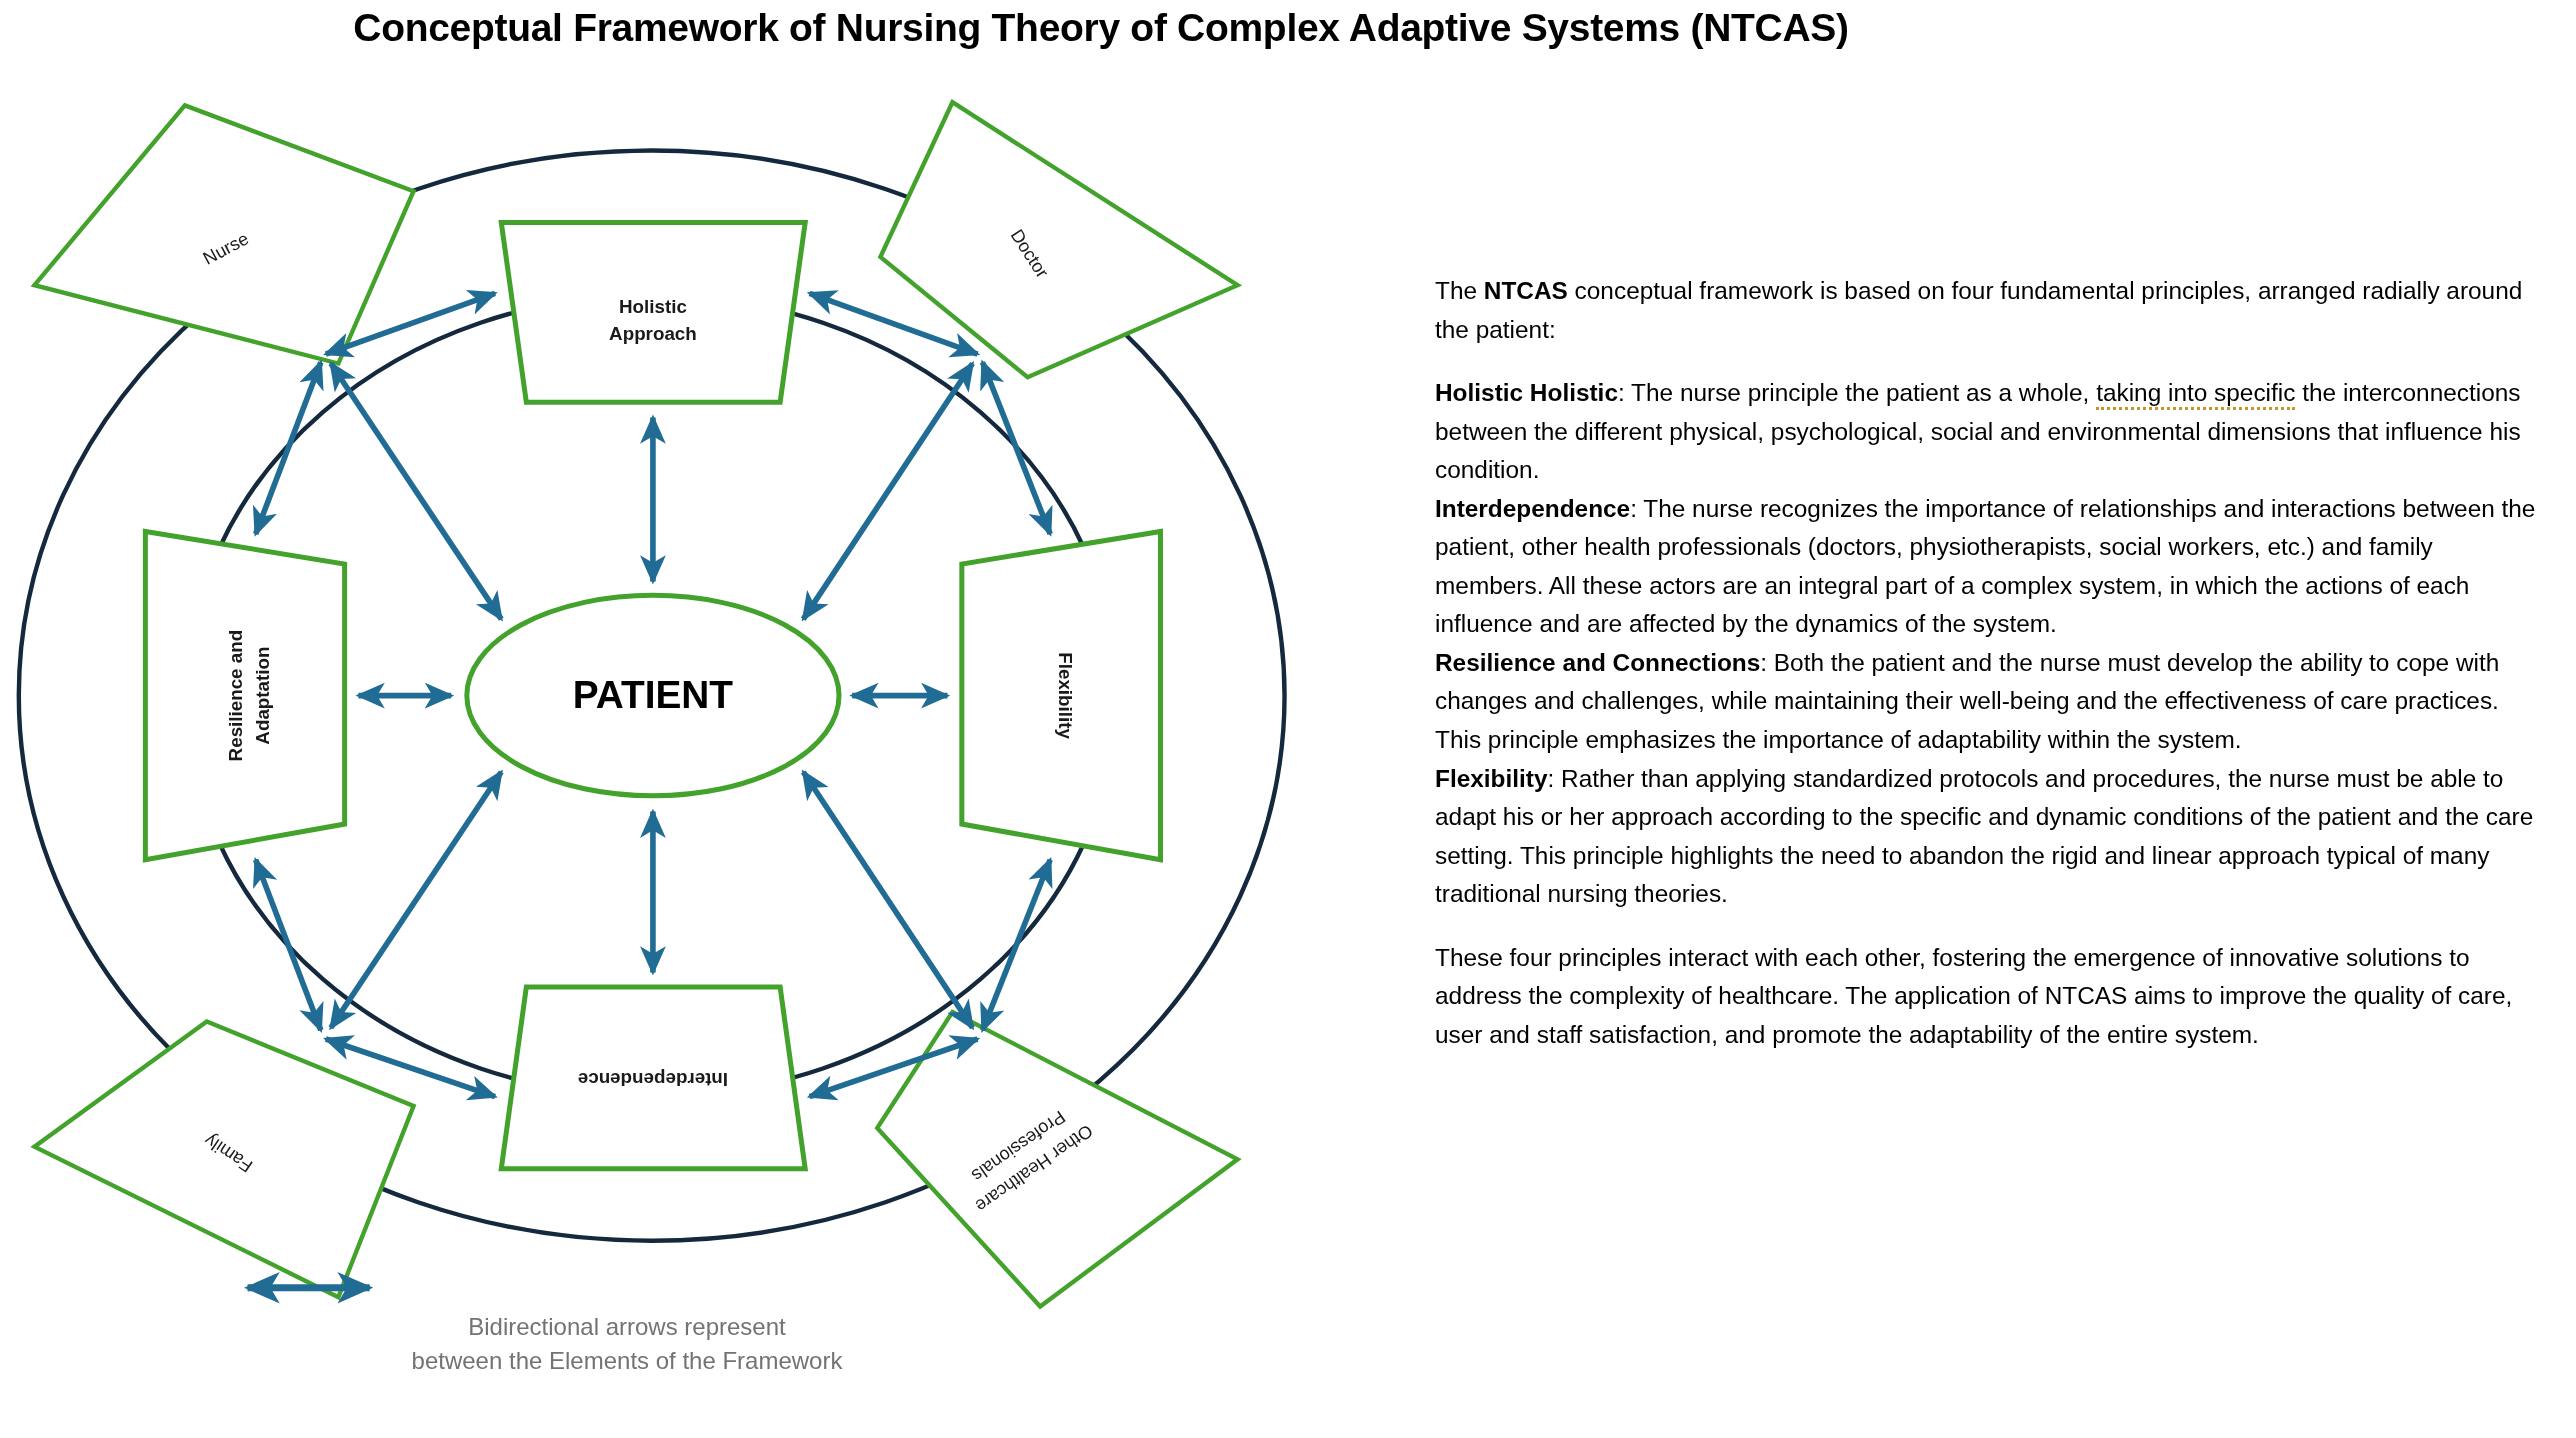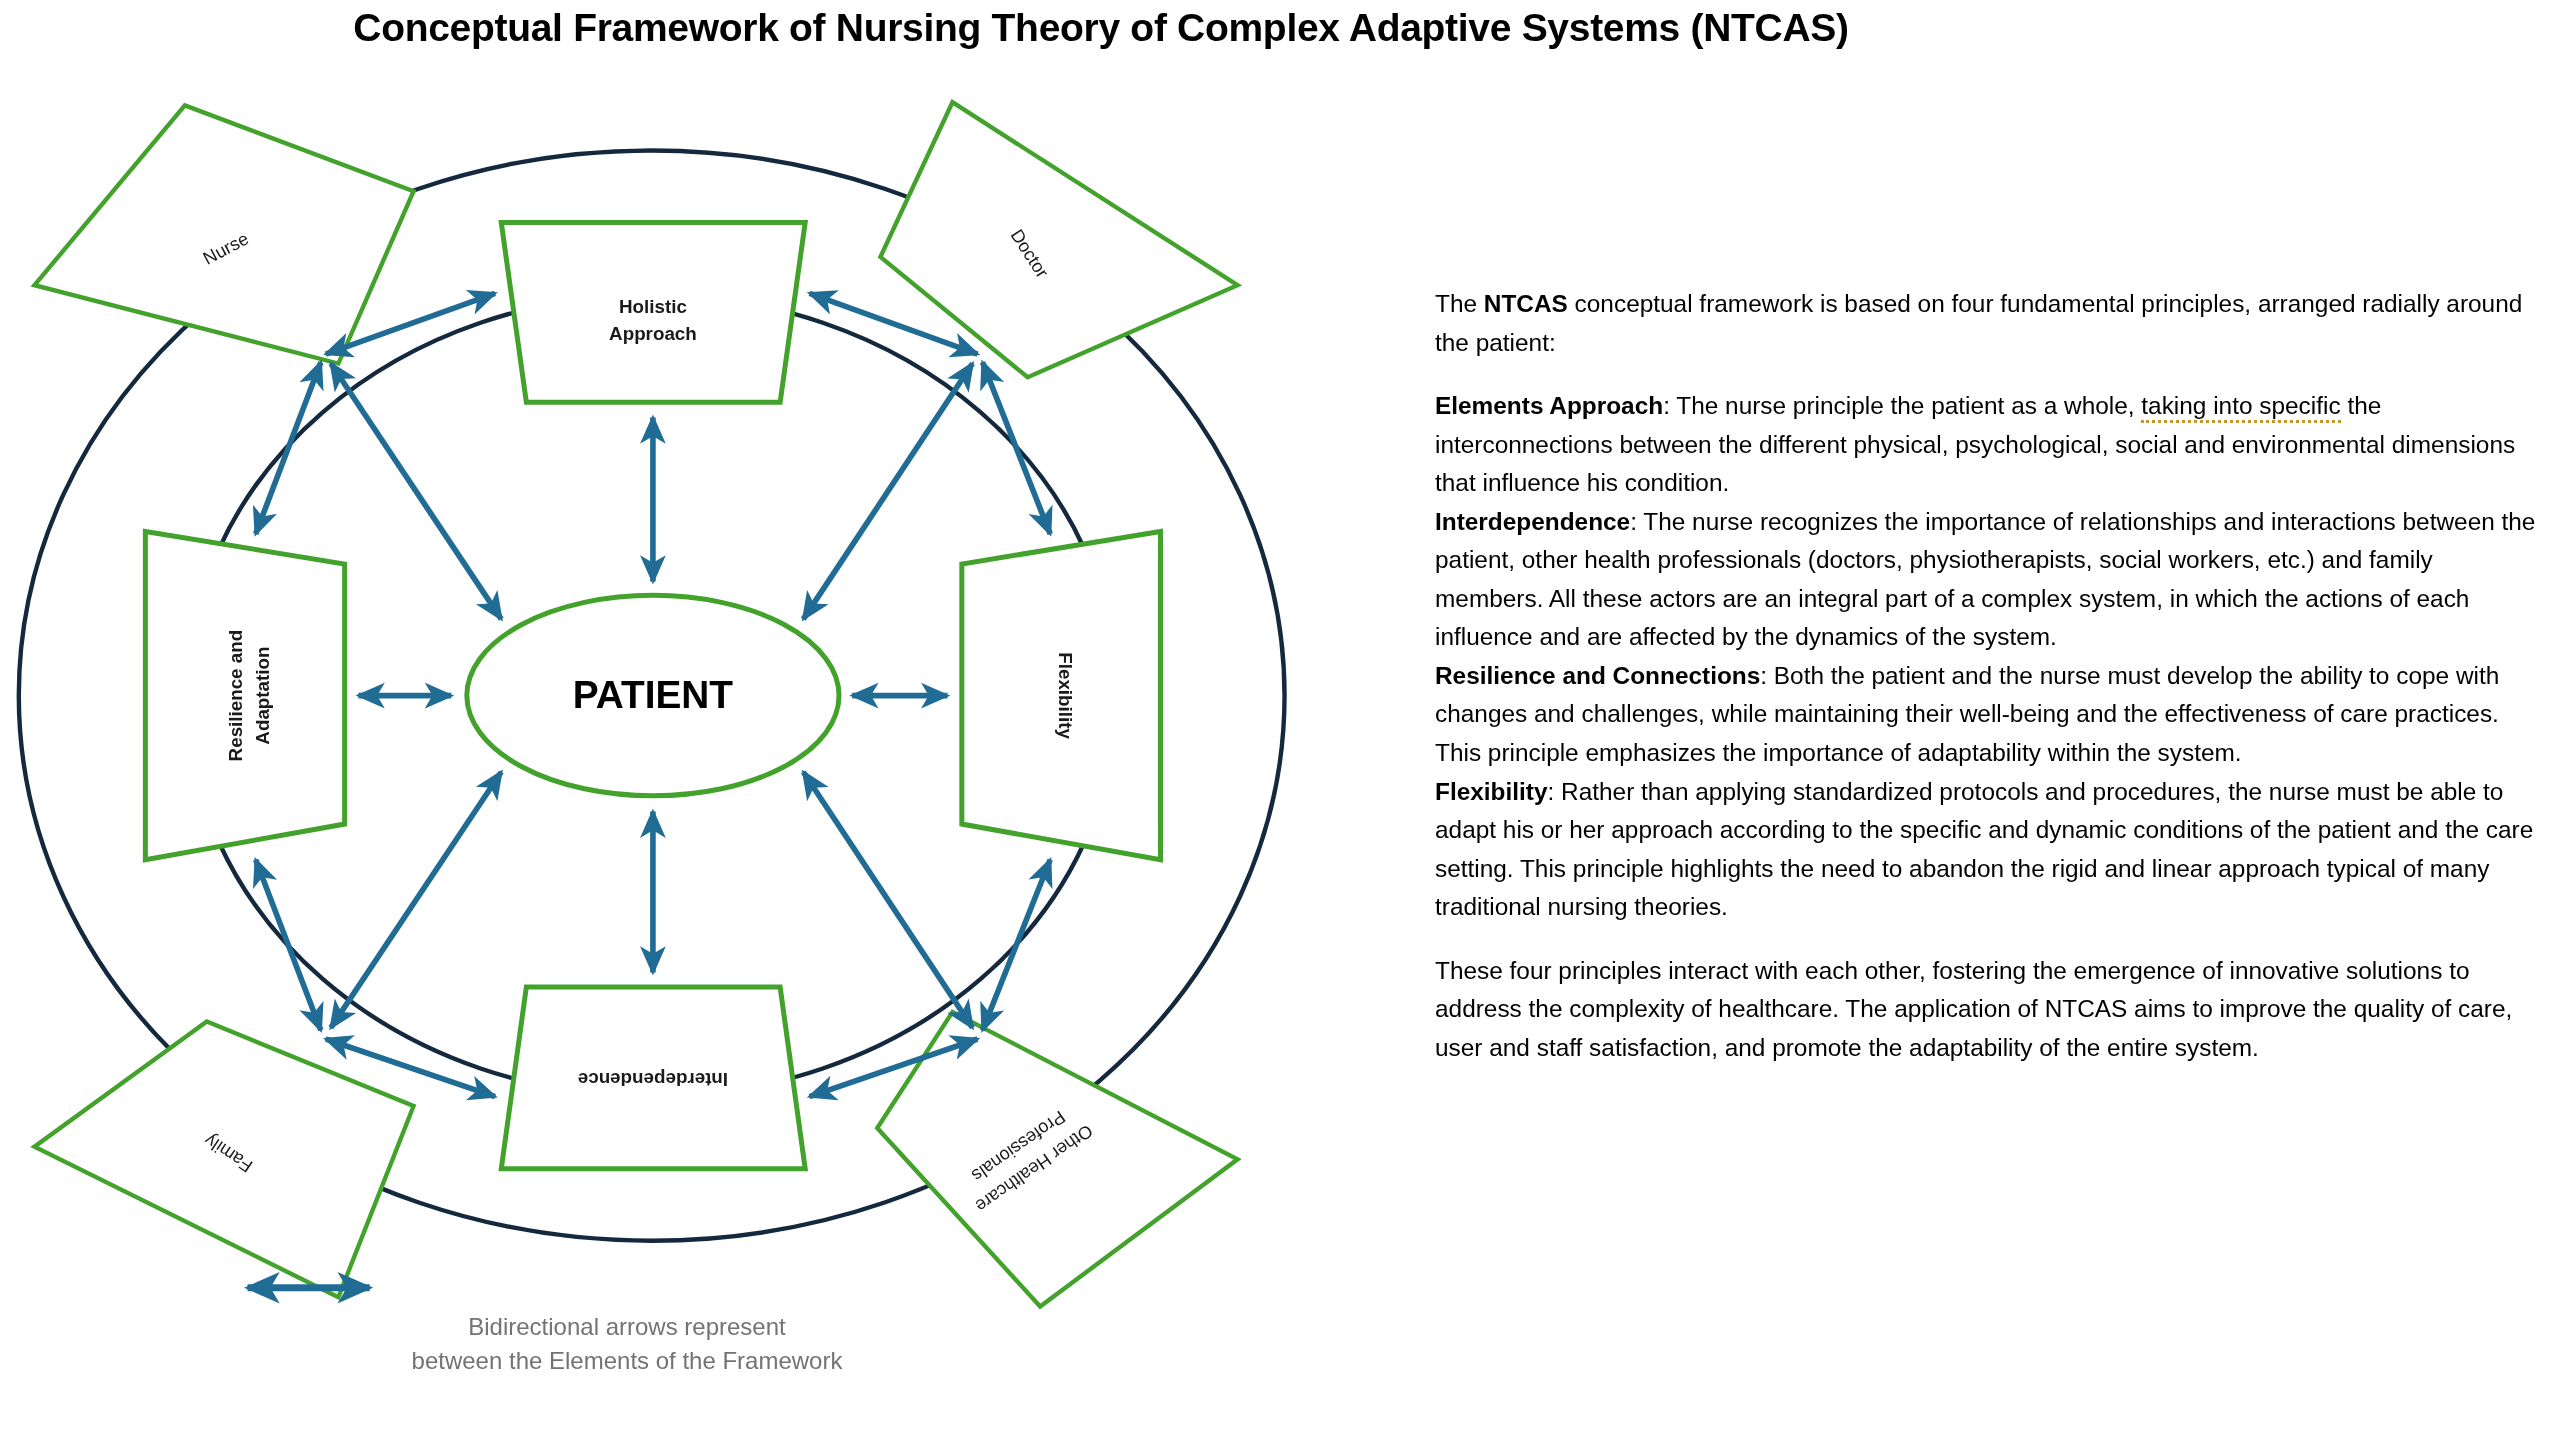--- a/index.html
+++ b/index.html
@@ -1,21 +1,21 @@
 <!DOCTYPE html>
 <html style="font-size:10px"><head>
 <meta charset="utf-8">
 <style>
   html,body{margin:0;padding:0;background:#ffffff;}
   body{width:2576px;height:1438px;font-family:"Liberation Sans",sans-serif;overflow:hidden;position:relative;}
   #title{position:absolute;left:0;top:6.3px;width:2202px;text-align:center;
          font-size:39px;font-weight:bold;color:#000;letter-spacing:-0.3px;}
   #diagram-wrap{position:absolute;left:0;top:69px;width:1366px;height:1366px;}
   #svg-diagram{display:block;width:1366px;height:1366px;}
-  #text-panel{position:absolute;left:1435px;top:285px;width:1109px;
+  #text-panel{position:absolute;left:1435px;top:272px;width:1109px;
               font-size:24.4px;line-height:1.58;color:#000;}
   #text-panel p{margin:0 0 0 0;}
   .pgap{height:25px;}
   .b{font-weight:bold;}
   .spellerr{border-bottom:3.1px dotted #C8952A;padding-bottom:0.6px;}
   .legend-caption{font-size:24px;line-height:1.42;text-align:center;color:#737373;}
   text{font-family:"Liberation Sans",sans-serif;}
 </style>
 </head>
 <body>
@@ -125,21 +125,21 @@
 
 <div style="position:absolute;left:0px;top:1310px;width:1254px;">
   <div class="legend-caption">Bidirectional arrows represent</div>
   <div class="legend-caption">between the Elements of the Framework</div>
 </div>
 
 <div id="text-panel">
   <p><span>The </span><span class="b">NTCAS</span><span> conceptual framework is based on four fundamental principles, arranged radially around the patient:</span></p>
   <div class="pgap"></div>
 
-  <p><span class="b">Elements Approach</span><span>: The nurse principle the patient as a whole, </span><span class="spellerr">taking into specific</span><span> the interconnections between the different physical, psychological, social and environmental dimensions that influence his condition.</span></p>
+  <p><span class="b">Holistic Holistic</span><span>: The nurse principle the patient as a whole, </span><span class="spellerr">taking into specific</span><span> the interconnections between the different physical, psychological, social and environmental dimensions that influence his condition.</span></p>
 
   <p><span class="b">Interdependence</span><span>: The nurse recognizes the importance of relationships and interactions between the patient, other health professionals (doctors, physiotherapists, social workers, etc.) and family members. All these actors are an integral part of a complex system, in which the actions of each influence and are affected by the dynamics of the system.</span></p>
 
   <p><span class="b">Resilience and Connections</span><span>: Both the patient and the nurse must develop the ability to cope with changes and challenges, while maintaining their well-being and the effectiveness of care practices. This principle emphasizes the importance of adaptability within the system.</span></p>
 
   <p><span class="b">Flexibility</span><span>: Rather than applying standardized protocols and procedures, the nurse must be able to adapt his or her approach according to the specific and dynamic conditions of the patient and the care setting. This principle highlights the need to abandon the rigid and linear approach typical of many traditional nursing theories.</span></p>
 
   <div class="pgap"></div>
   <p>These four principles interact with each other, fostering the emergence of innovative solutions to address the complexity of healthcare. The application of NTCAS aims to improve the quality of care, user and staff satisfaction, and promote the adaptability of the entire system.</p>
 </div>

